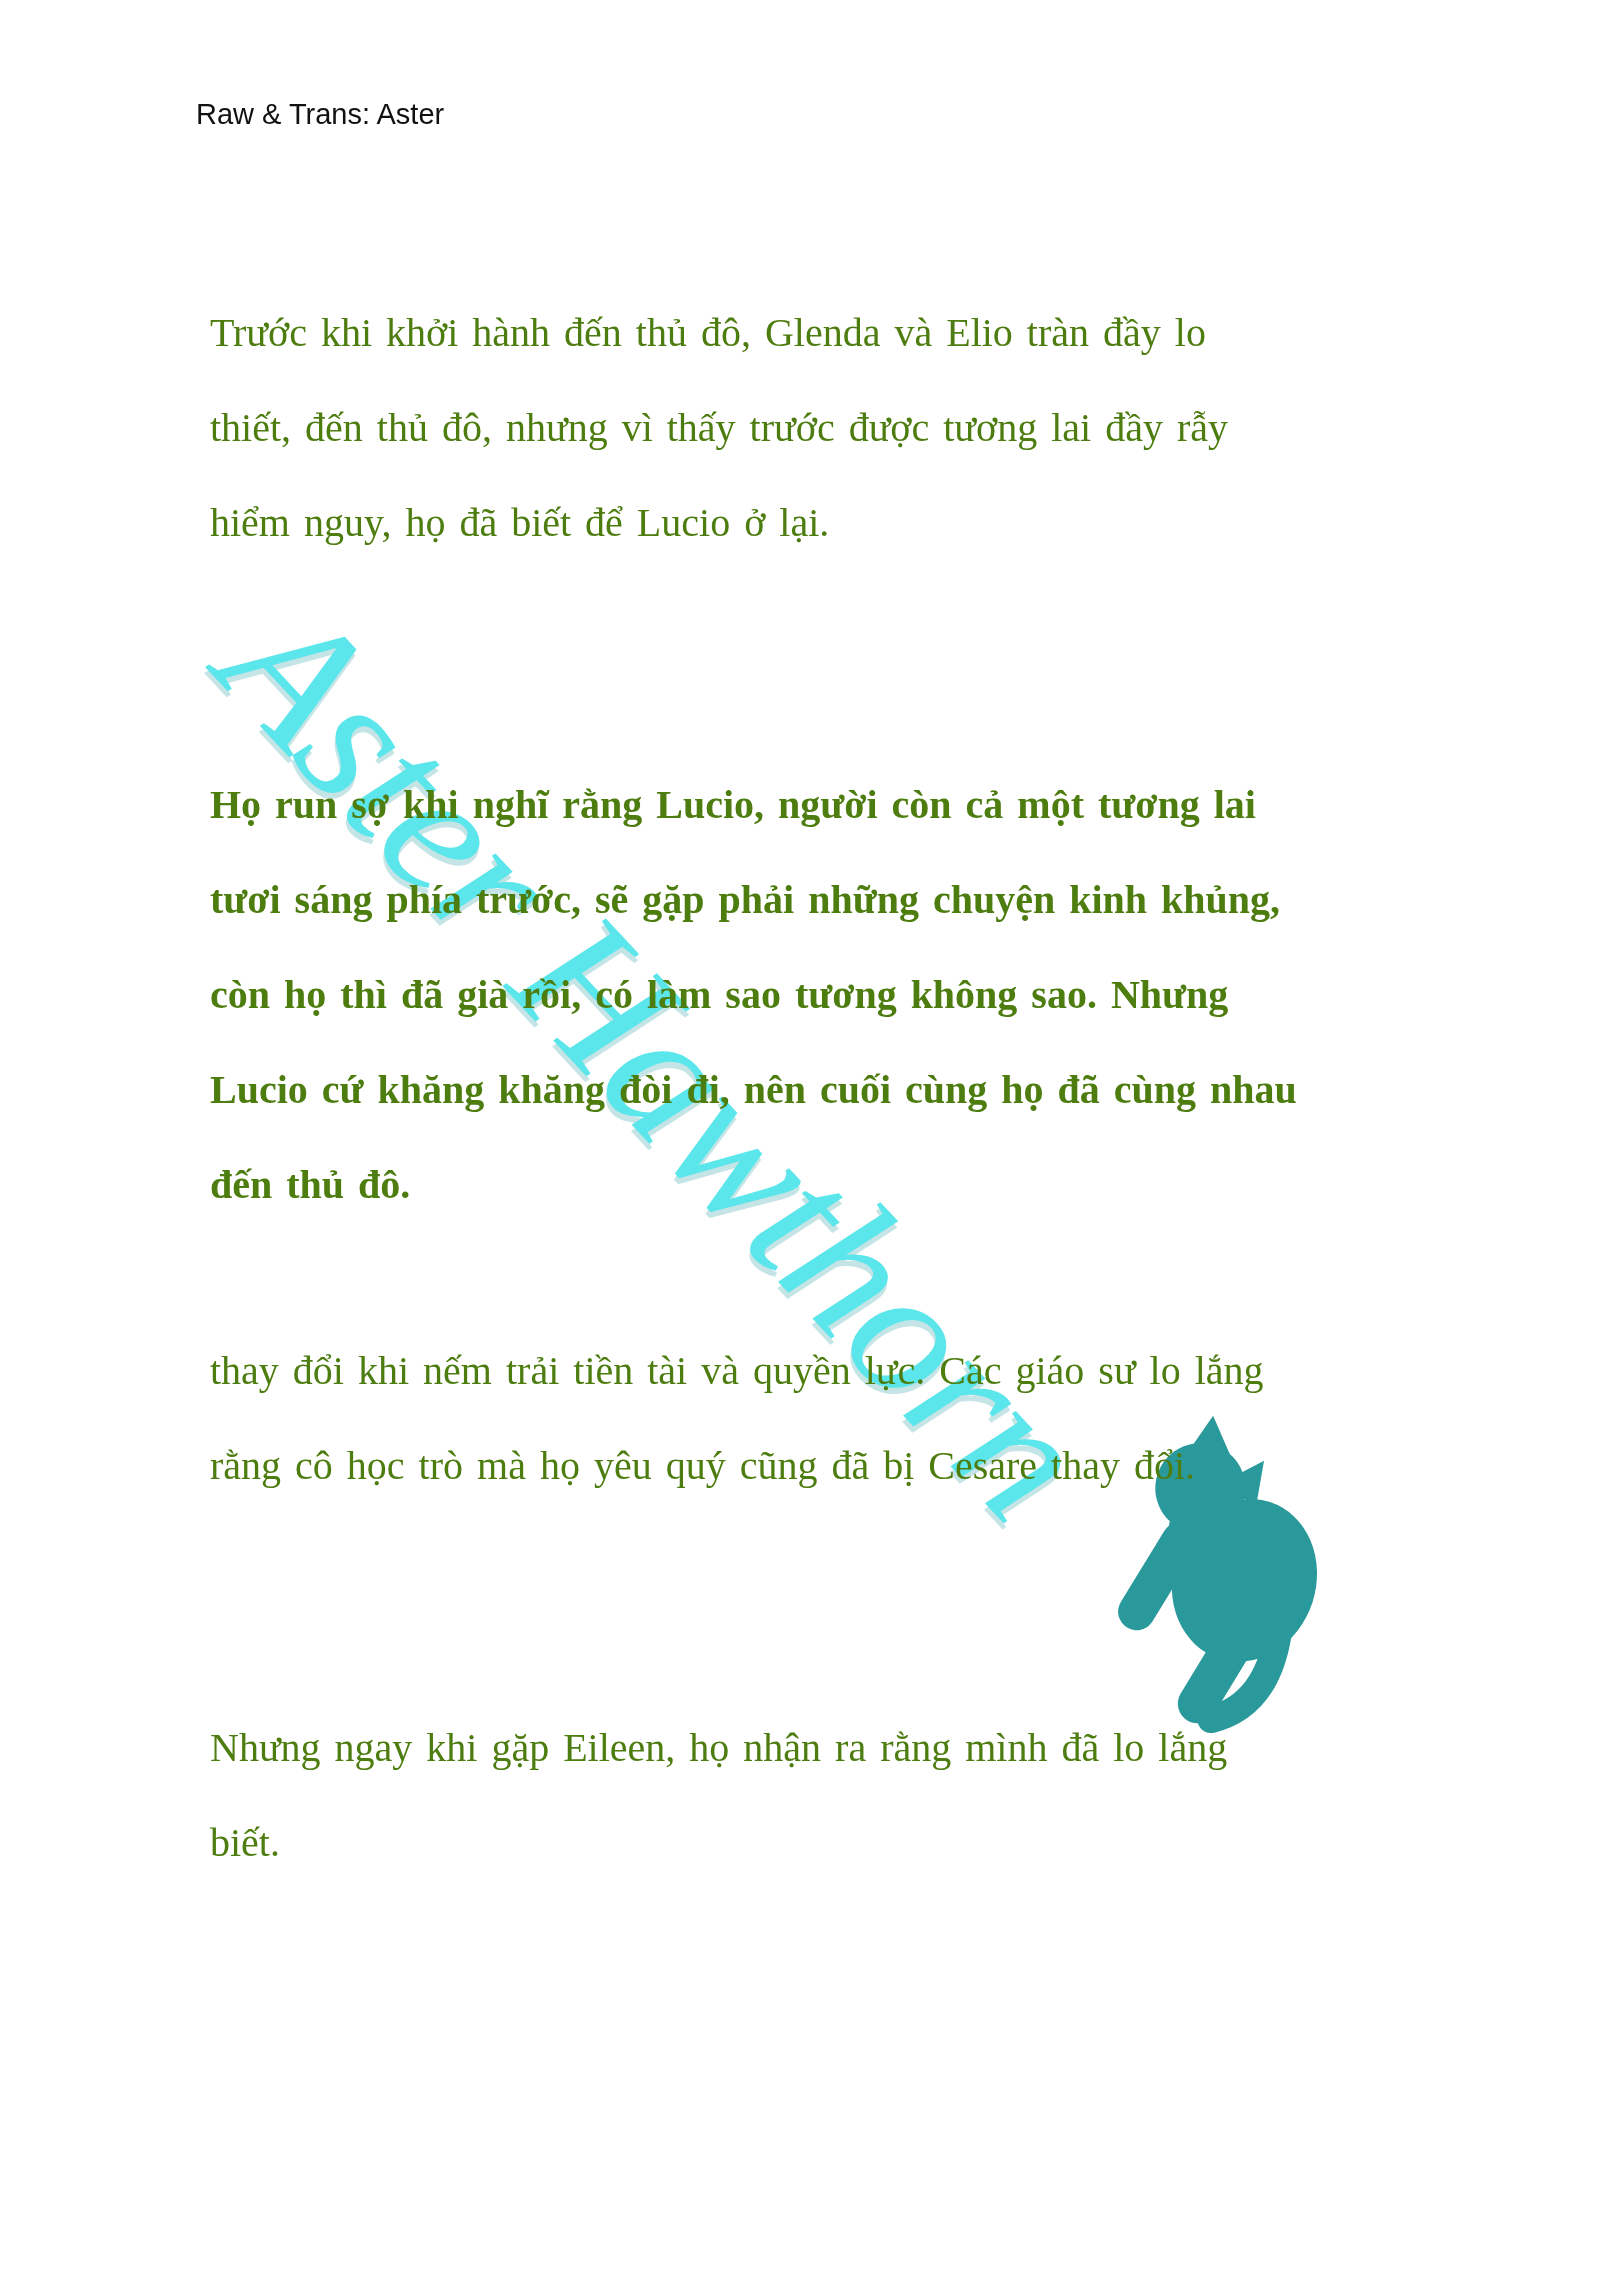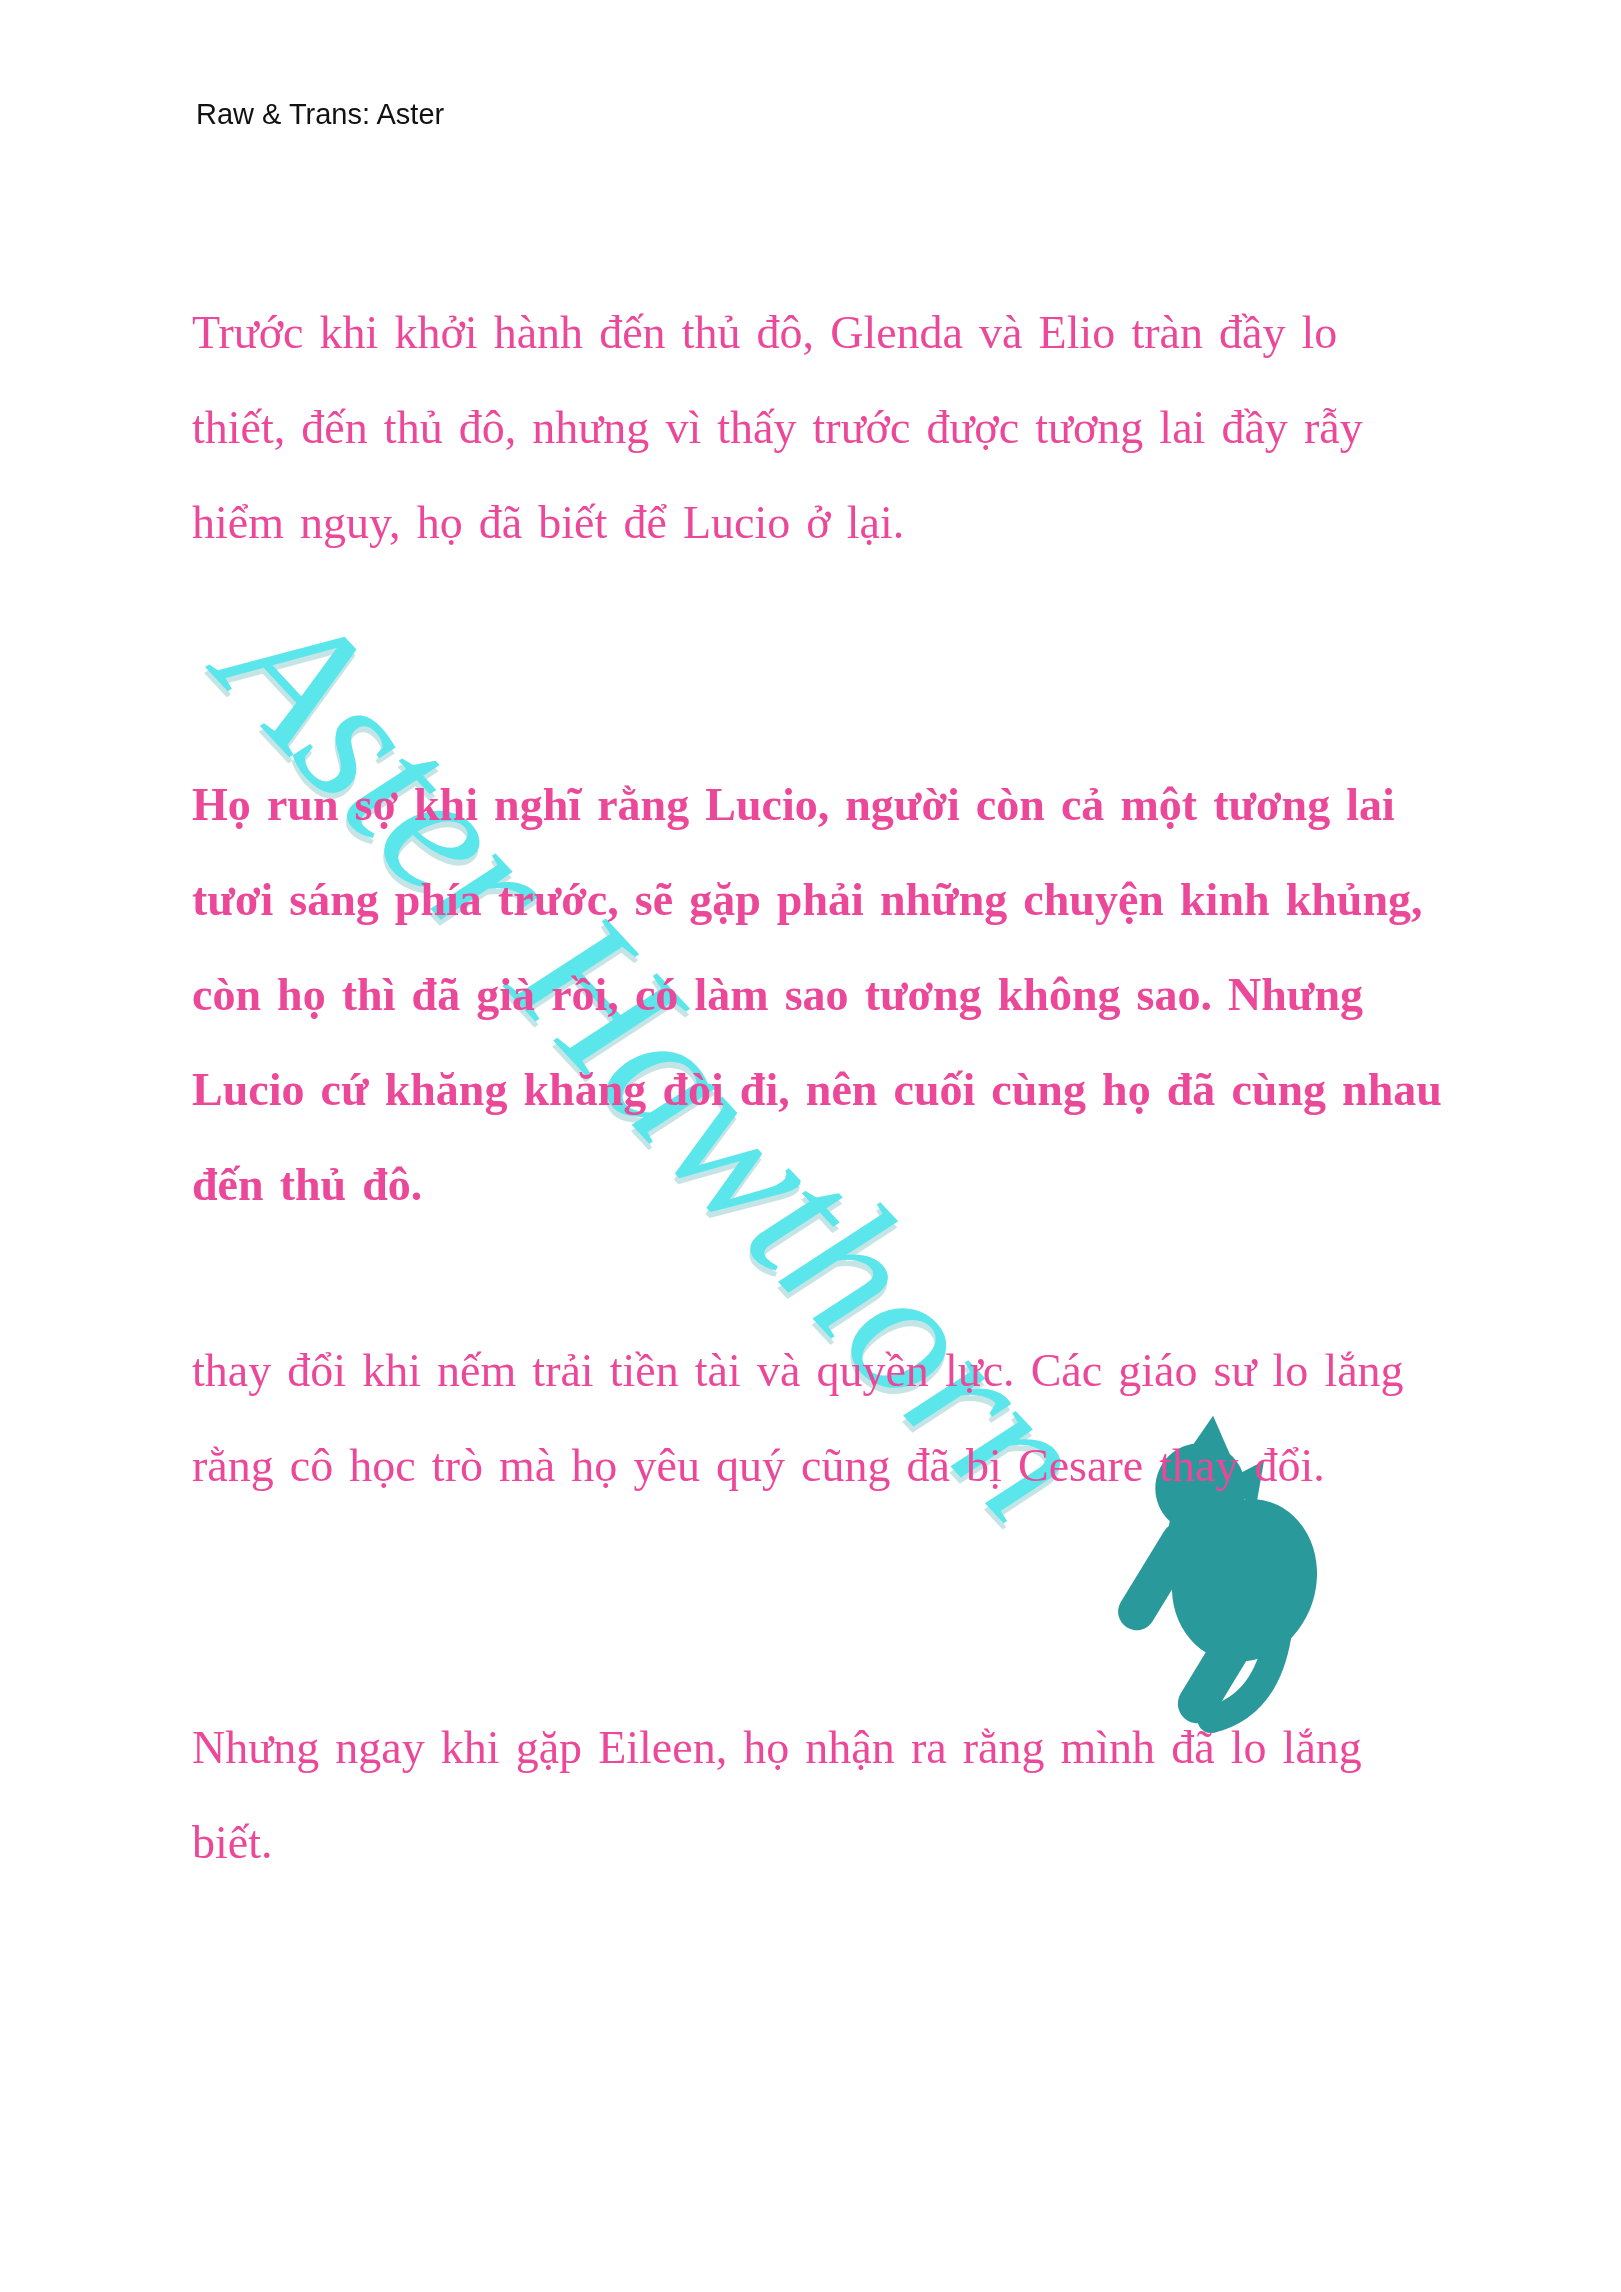--- a/index.html
+++ b/index.html
@@ -36,25 +36,25 @@
     user-select:none;
   }
   .cat {
     position:absolute;
     left:1117px; top:1404px;
     width:201px; height:333px;
     z-index:1;
   }
   .para {
     position:absolute;
-    left:192px;
+    left:210px;
     width:1372px;
-    font-size:46px;
+    font-size:40px;
     line-height:95px;
-    color:#ec4899;
+    color:#4d7c0f;
     word-spacing:0.1em;
     z-index:2;
   }
   .para .line { white-space:nowrap; }
   .p1 { top:285px; }
   .p2 { top:757px;font-weight:bold; }
   .p3 { top:1323px; }
   .p4 { top:1700px; }
 </style>
 </head>

